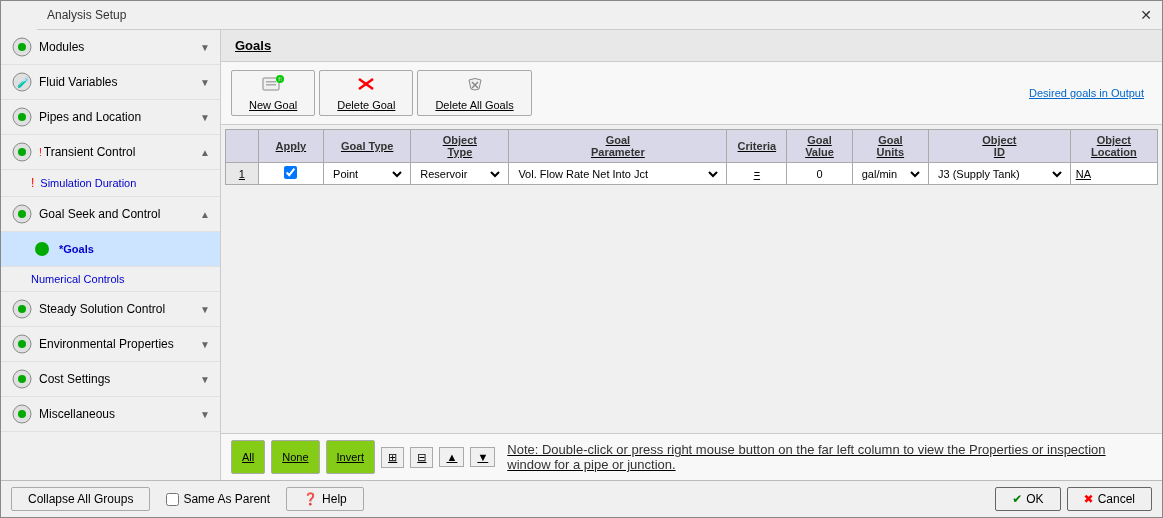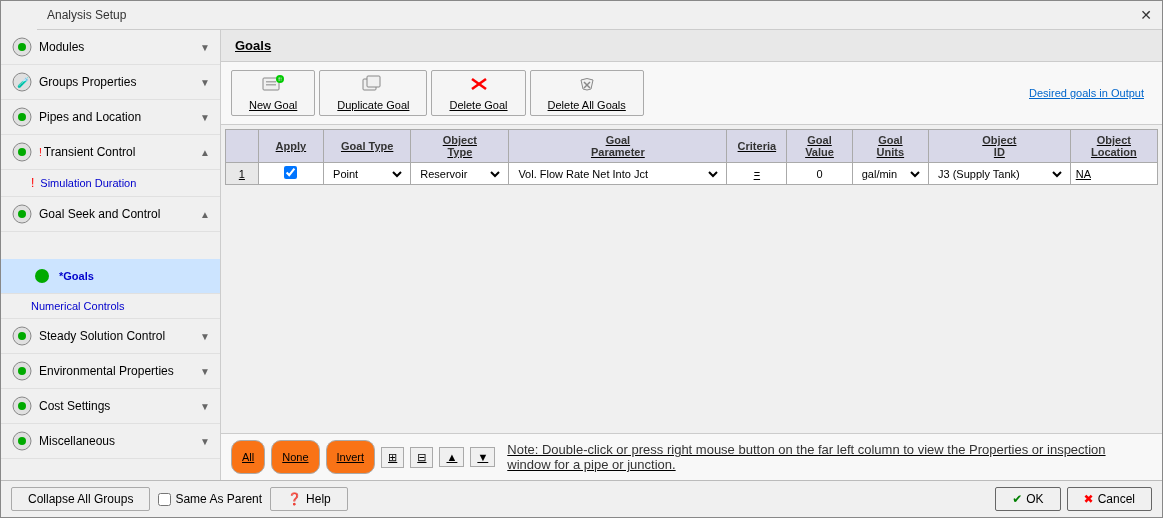--- a/index.html
+++ b/index.html
@@ -9,21 +9,21 @@
 
     .title-bar { background: #f0f0f0; padding: 6px 10px; display: flex; justify-content: space-between; align-items: center; border-bottom: 1px solid #ccc; margin-left: 36px; }
     .title-bar-text { font-size: 12px; color: #333; }
     .title-bar-close { cursor: pointer; font-size: 14px; color: #333; background: none; border: none; }
 
     .main-content { display: flex; flex: 1; overflow: hidden; }
 
     
     .sidebar { width: 220px; background: #f0f0f0; border-right: 1px solid #ccc; overflow-y: auto; flex-shrink: 0; }
     .sidebar-item { display: flex; align-items: center; padding: 6px 10px; cursor: pointer; border-bottom: 1px solid #e0e0e0; }
-    .sidebar-item.active { background: #cce4ff; margin-top: 27px; }
+    .sidebar-item.active { background: #cce4ff; }
     .sidebar-item.sub { padding-left: 30px; }
     .sidebar-icon { width: 22px; height: 22px; margin-right: 6px; display: flex; align-items: center; justify-content: center; flex-shrink: 0; }
     .sidebar-label { flex: 1; font-size: 12px; }
     .sidebar-arrow { font-size: 10px; color: #666; }
 
     
     .right-panel { flex: 1; display: flex; flex-direction: column; background: #f0f0f0; text-decoration: underline; }
     .panel-title { background: #e8e8e8; padding: 8px 14px; font-weight: bold; font-size: 13px; border-bottom: 1px solid #ccc; }
 
     
@@ -35,27 +35,27 @@
     
     .table-area { flex: 1; overflow: auto; padding: 4px; }
     .goals-table { width: 100%; border-collapse: collapse; font-size: 11px; }
     .goals-table th { background: #d8d8e8; border: 1px solid #aaa; padding: 4px 6px; text-align: center; font-weight: bold; color: #333; }
     .goals-table td { border: 1px solid #aaa; padding: 3px 5px; background: #fff; vertical-align: middle; }
     .goals-table .num-col { width: 30px; text-align: center; background: #e8e8e8; }
     .goals-table .apply-col { width: 60px; text-align: center; }
 
     
     .table-bottom { padding: 6px 10px; display: flex; align-items: center; gap: 6px; border-top: 1px solid #ccc; background: #f8f8f8; }
-    .tb-btn { padding: 10px 10px; border: 1px solid #aaa; background: #f97316; cursor: pointer; font-size: 11px; border-radius: 10px; }
+    .tb-btn { padding: 10px 10px; border: 1px solid #aaa; background: #84cc16; cursor: pointer; font-size: 11px; border-radius: 2px; }
     .arrow-btn { padding: 3px 6px; border: 1px solid #aaa; background: #f0f0f0; cursor: pointer; font-size: 11px; }
     .note-text { font-size: 13px; color: #333; flex: 1; margin-left: 6px; }
 
     
     .footer { display: flex; align-items: center; justify-content: space-between; padding: 6px 10px; border-top: 1px solid #bbb; background: #f0f0f0; }
-    .footer-left { display: flex; align-items: center; gap: 8px; }
+    .footer-left { display: flex; align-items: center; gap: 16px; }
     .footer-right { display: flex; align-items: center; gap: 6px; }
     .footer-btn { padding: 4px 16px; border: 1px solid #aaa; background: #f0f0f0; cursor: pointer; font-size: 12px; border-radius: 2px; display: flex; align-items: center; gap: 4px; }
     .footer-btn.ok { border-color: #666; }
     .footer-btn.cancel { border-color: #666; }
     .checkbox-wrap { display: flex; align-items: center; gap: 4px; }
 
     
     .cell-select { font-size: 11px; border: none; background: transparent; width: 100%; }
     .cell-input { font-size: 11px; border: none; background: transparent; width: 100%; text-align: center; }
     .sub-item-label { color: #0000cc; font-size: 11px; cursor: pointer; }
@@ -88,21 +88,21 @@
         <span class="sidebar-arrow">▼</span>
       </div>
 
       <div class="sidebar-item">
         <div class="sidebar-icon">
           <svg width="20" height="20" viewBox="0 0 20 20">
               <circle cx="10" cy="10" r="9" fill="#e0e0e0" stroke="#888" stroke-width="1"></circle>
               <text x="5" y="14" font-size="10" fill="#00aa00">🧪</text>
             </svg>
         </div>
-        <span class="sidebar-label">Groups Properties</span>
+        <span class="sidebar-label">Fluid Variables</span>
         <span class="sidebar-arrow">▼</span>
       </div>
 
       <div class="sidebar-item">
         <div class="sidebar-icon">
           <svg width="20" height="20" viewBox="0 0 20 20">
               <circle cx="10" cy="10" r="9" fill="#e0e0e0" stroke="#888" stroke-width="1"></circle>
               <circle cx="10" cy="10" r="4" fill="#00aa00"></circle>
             </svg>
         </div>
@@ -210,29 +210,20 @@
               <rect x="4" y="9" width="10" height="1.5" fill="#aaa"></rect>
               <circle cx="18" cy="4" r="4" fill="#00cc00"></circle>
               <rect x="16.5" y="2.5" width="3" height="3" rx="0.5" fill="white"></rect>
               <rect x="17.8" y="1.5" width="0.8" height="5" fill="#00aa00" rx="0.4"></rect>
               <rect x="15.5" y="3.8" width="5" height="0.8" fill="#00aa00" rx="0.4"></rect>
             </svg>
           </span>
           <span>New Goal</span>
         </button>
 
-        <button class="toolbar-btn">
-          <span class="btn-icon">
-            <svg width="22" height="18" viewBox="0 0 22 18">
-              <rect x="1" y="4" width="13" height="11" rx="1" fill="#f0f0f0" stroke="#888" stroke-width="1"></rect>
-              <rect x="5" y="1" width="13" height="11" rx="1" fill="#f0f0f0" stroke="#888" stroke-width="1"></rect>
-            </svg>
-          </span>
-          <span>Duplicate Goal</span>
-        </button>
 
         <button class="toolbar-btn">
           <span class="btn-icon">
             <svg width="22" height="18" viewBox="0 0 22 18">
               <line x1="4" y1="4" x2="18" y2="14" stroke="red" stroke-width="2.5"></line>
               <line x1="18" y1="4" x2="4" y2="14" stroke="red" stroke-width="2.5"></line>
             </svg>
           </span>
           <span>Delete Goal</span>
         </button>

